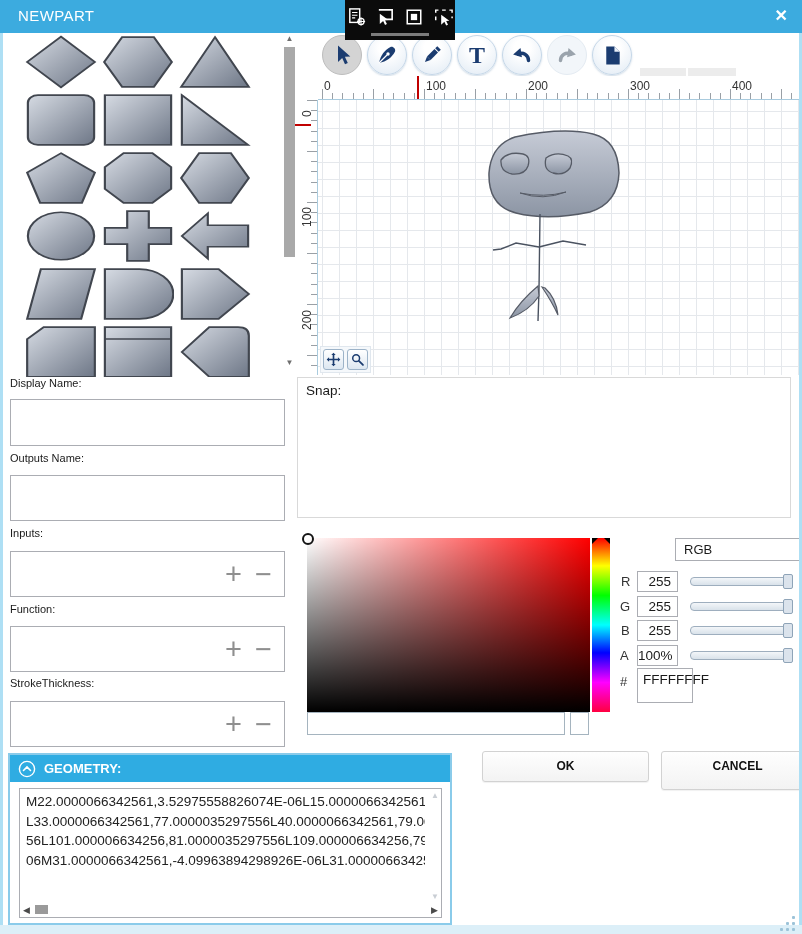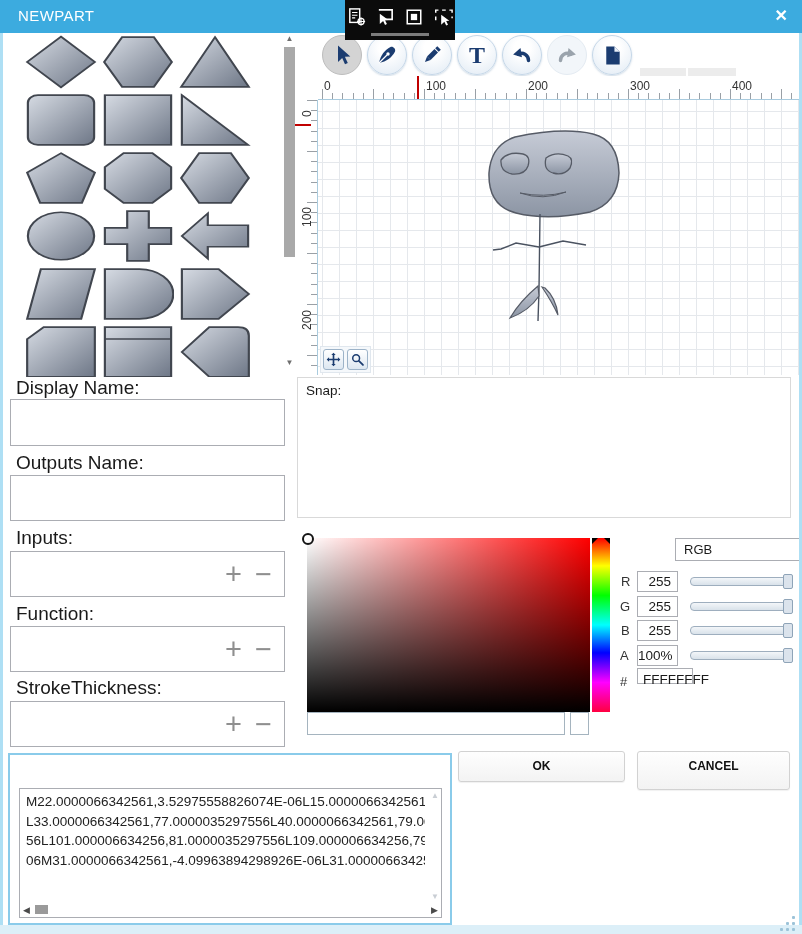--- a/index.html
+++ b/index.html
@@ -50,21 +50,21 @@
   .vticks2{position:absolute;right:0;top:0;width:10px;height:100%;background:repeating-linear-gradient(to bottom,#9AA0A6 0 1px,transparent 1px 51px);}
   .vruler .lab{position:absolute;left:0;width:13px;height:40px;writing-mode:vertical-rl;transform:rotate(180deg);font-size:12px;color:#333;text-align:center;}
   .vmarker{position:absolute;left:-5px;top:24px;width:16px;height:2px;}
 
   
   .canvas{left:318px;top:100px;width:484px;height:275px;background-color:#fff;background-image:linear-gradient(#E5E8EC 1px,transparent 1px),linear-gradient(90deg,#E5E8EC 1px,transparent 1px);background-size:17px 17px;background-position:4px 11px;overflow:hidden;}
   .canvas-tools{position:absolute;left:2px;bottom:2px;display:flex;gap:3px;background:#F5F8FB;border:1px solid #E0E7EE;padding:2px;}
   .ctool{width:21px;height:21px;border:1px solid #9DB3C8;border-radius:3px;background:linear-gradient(#fff,#DDE7F1);display:flex;align-items:center;justify-content:center;box-sizing:border-box;}
 
   
-  .flabel{left:16px;font-size:19px;color:#1A1A1A;}
+  .flabel{left:10px;font-size:11px;color:#1A1A1A;}
   .field{left:10px;width:275px;height:47px;border:1px solid #ABADB3;background:#fff;box-sizing:border-box;}
   .pm{position:absolute;top:50%;transform:translateY(-50%);font-size:29px;font-weight:300;color:#8F8F8F;line-height:1;}
   .pm.plus{right:42px;}
   .pm.minus{right:12px;}
 
   
   .code-panel{left:297px;top:377px;width:494px;height:141px;border:1px solid #D9D9D9;background:#fff;box-sizing:border-box;}
   .code-label{position:absolute;left:8px;top:5px;font-size:13.5px;color:#1A1A1A;}
 
   
@@ -75,33 +75,33 @@
   .hue-marker-l{left:0;border-right:6px solid transparent;}
   .hue-marker-r{right:0;border-left:6px solid transparent;}
   .color-input{left:307px;top:712px;width:258px;height:23px;border:1px solid #A5B4BF;background:#fff;box-sizing:border-box;}
   .color-swatch{left:570px;top:712px;width:19px;height:23px;border:1px solid #A5B4BF;background:#fff;box-sizing:border-box;}
   .mode-select{left:675px;top:538px;width:152px;height:23px;border:1px solid #ABADB3;background:#fff;box-sizing:border-box;font-size:13px;color:#1A1A1A;line-height:21px;padding-left:8px;}
   .mode-arrow{position:absolute;right:0;top:0;width:17px;height:21px;border-left:1px solid #ABADB3;background:#F3F3F3;color:#555;font-size:7px;text-align:center;line-height:21px;}
   .chan-label{font-size:13px;color:#333;}
   .chan-input{width:41px;height:21px;border:1px solid #ABADB3;background:#fff;box-sizing:border-box;font-size:13.5px;color:#1A1A1A;text-align:right;padding-right:6px;line-height:19px;}
   .slider{position:absolute;width:102px;height:9px;border:1px solid #9EAEBE;border-radius:4px;background:linear-gradient(#F3F6F9,#D9E2EA);box-sizing:border-box;}
   .thumb{position:absolute;right:-2px;top:-4px;width:10px;height:15px;background:#DBE3EC;border:1px solid #8FA4B8;border-radius:2px;box-sizing:border-box;}
-  .hex-input{width:56px;height:16px;border:1px solid #ABADB3;background:#fff;box-sizing:border-box;font-size:13.5px;color:#1A1A1A;padding-left:5px;line-height:22px;}
+  .hex-input{width:56px;height:35px;border:1px solid #ABADB3;background:#fff;box-sizing:border-box;font-size:13.5px;color:#1A1A1A;padding-left:5px;line-height:22px;}
 
   
   .geom{left:8px;top:753px;width:444px;height:172px;border:2px solid #8ACBEA;background:#fff;box-sizing:border-box;}
   .geom-header{height:27px;display:flex;align-items:center;gap:8px;padding-left:8px;color:#fff;font-weight:bold;font-size:13px;}
   .geom-body{position:absolute;left:9px;top:33px;width:423px;height:130px;border:1px solid #ABADB3;box-sizing:border-box;overflow:hidden;}
   .geo-lines{position:absolute;left:6px;top:3px;right:16px;bottom:16px;font-size:13.5px;line-height:19.5px;color:#222;white-space:nowrap;overflow:hidden;}
   .geo-varrow{position:absolute;right:2px;font-size:8px;color:#C9CED4;}
   .geom-hscroll{position:absolute;left:3px;right:3px;bottom:1px;height:13px;display:flex;align-items:center;font-size:9px;color:#4A4A4A;}
   .geom-hthumb{width:13px;height:9px;background:#9A9A9A;margin-left:5px;}
 
   
-  .btn{background:linear-gradient(#FEFEFE,#F3F3F3);border:1px solid #D2D2D2;border-radius:3px;font-weight:bold;font-size:12px;color:#111;text-align:center;box-sizing:border-box;box-shadow:0 1px 1px rgba(0,0,0,.06);}
+  .btn{background:linear-gradient(#FEFEFE,#F3F3F3);border:1px solid #D2D2D2;border-radius:3px;font-weight:bold;font-size:12px;color:#111;text-align:center;box-sizing:border-box;box-shadow:0 1px 1px rgba(0,0,0,.06);margin-left:24px;}
   .ok-btn{left:458px;top:751px;width:167px;height:31px;line-height:29px;}
   .cancel-btn{left:637px;top:751px;width:153px;height:39px;line-height:29px;}
 </style>
 </head>
 <body>
 
 <svg width="0" height="0" style="position:absolute" aria-hidden="true">
   <defs>
     <linearGradient id="sg" x1="0" y1="0" x2="1" y2="1">
       <stop offset="0" stop-color="#D6DBE3"></stop>
@@ -399,20 +399,27 @@
 <div class="abs chan-label" style="left:620px;top:648px;">A</div>
 <div class="abs chan-input" style="left:637px;top:645px;">100%</div>
 <div class="abs slider" style="left:690px;top:651px;">
     <div class="thumb"></div>
   </div>
 
 <div class="abs chan-label" style="left:620px;top:674px;">#</div>
 <div class="abs hex-input" style="left:637px;top:668px;">FFFFFFFF</div>
 
 <div class="abs geom">
+  <div class="geom-header" id="geomHeader" style="background: rgb(47, 172, 226);">
+    <svg width="18" height="18" viewBox="0 0 18 18">
+        <circle cx="9" cy="9" r="7.6" fill="none" stroke="#fff" stroke-width="1.4"></circle>
+        <path d="M5.5 10.5 L9 7 L12.5 10.5" fill="none" stroke="#fff" stroke-width="1.6" stroke-linecap="round"></path>
+      </svg>
+    <span>GEOMETRY:</span>
+  </div>
   <div class="geom-body">
     <div class="geo-lines" id="geoLines">
         <div>M22.0000066342561,3.52975558826074E-06L15.0000066342561,5.000003529</div>
         <div>L33.0000066342561,77.0000035297556L40.0000066342561,79.000003529755</div>
         <div>56L101.000006634256,81.0000035297556L109.000006634256,79.0000035297</div>
         <div>06M31.0000066342561,-4.09963894298926E-06L31.0000066342561,3.999995</div>
       </div>
     <div class="geo-varrow" style="top:2px;">▲</div>
     <div class="geo-varrow" style="bottom:16px;">▼</div>
     <div class="geom-hscroll">

